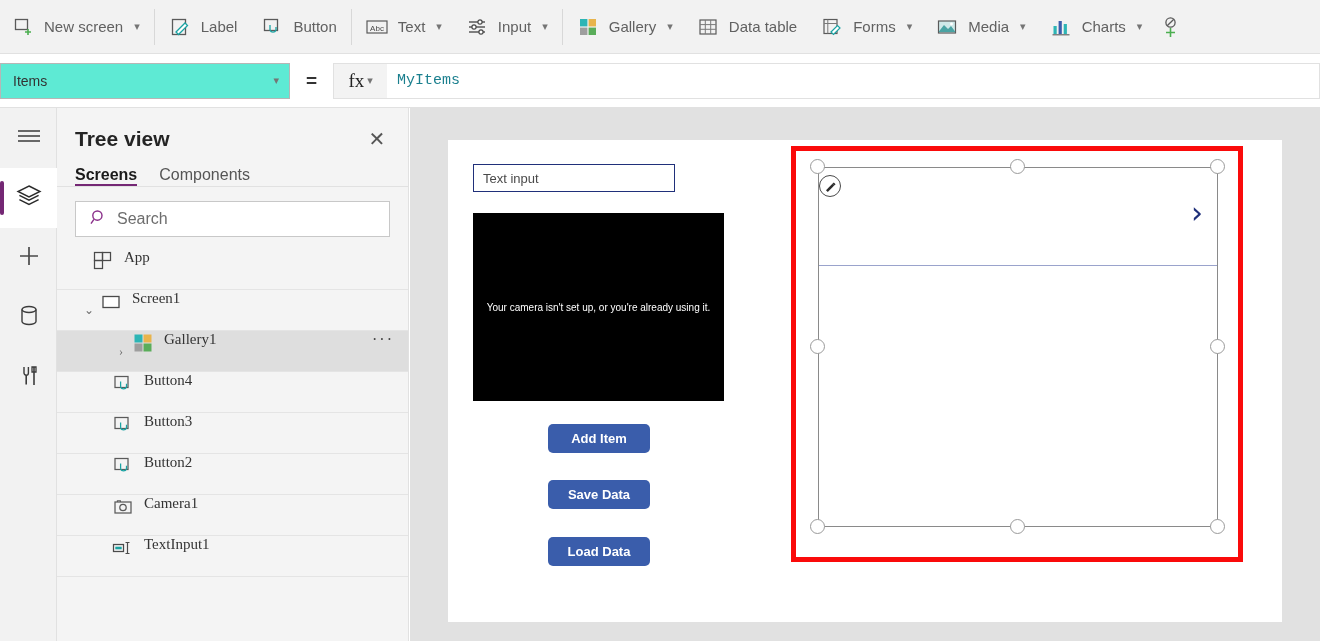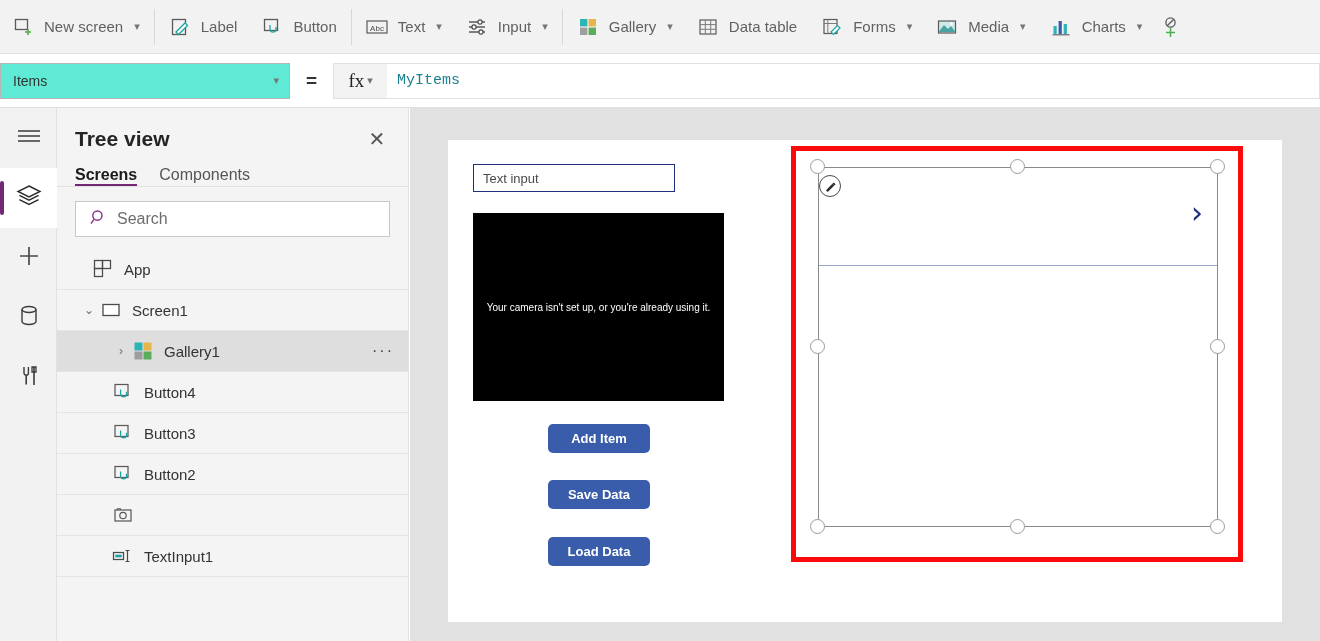--- a/index.html
+++ b/index.html
@@ -116,23 +116,24 @@
   .tv-search-wrap { padding: 14px 18px 10px 18px; }
   .tv-search {
     height: 36px; background: #fff; border: 1px solid #c8c8c8;
     display: flex; align-items: center; gap: 10px; padding-left: 14px;
     cursor: text;
   }
   .tv-search span.ph { font-size: 16px; color: #6d6d6d; }
 
   .tree-list { padding-top: 2px; }
   .tree-row {
-    display: flex; align-items: center; height: 40px;
+    display: flex; height: 40px;
     font-size: 15px; color: #333; cursor: default;
     padding-right: 14px;
+    font-family: Liberation Serif, serif;
   }
   .tree-row.selected { background: #dedede; }
   .tree-row .chev { width: 20px; font-size: 12px; color: #707070;
                     display: flex; align-items: center; justify-content: center; }
   .tree-row .t-ico { width: 24px; height: 24px; margin-right: 9px;
                      display: flex; align-items: center; justify-content: center;
                      flex: 0 0 auto; }
   .tree-row .t-label { flex: 1; }
   .ellip { font-size: 16px; letter-spacing: 2px; color: #444; }
   .ind-0 { padding-left: 14px; }
@@ -516,20 +517,21 @@
     <div class="tree-div"></div>
 
     <div class="tree-row ind-2">
       <span class="t-ico">
         <svg width="20" height="20" viewBox="0 0 20 20">
           <rect x="2" y="5" width="16" height="11" fill="none" stroke="#5a5a5a" stroke-width="1.25"></rect>
           <circle cx="10" cy="10.5" r="3.2" fill="none" stroke="#5a5a5a" stroke-width="1.25"></circle>
           <path d="M4.4 5 v-1.2 h3 v1.2" fill="none" stroke="#5a5a5a" stroke-width="1.1"></path>
         </svg>
       </span>
+      <span class="t-label">Camera1</span>
     </div>
     <div class="tree-div"></div>
 
     <div class="tree-row ind-2">
       <span class="t-ico">
         <svg width="22" height="20" viewBox="0 0 22 20">
           <rect x="1.5" y="6.5" width="10" height="7" fill="none" stroke="#4a4a4a" stroke-width="1.25"></rect>
           <rect x="3.3" y="8.7" width="6.4" height="2.6" fill="#1aa3a3"></rect>
           <path d="M13.5 4.5 h4 M13.5 15.5 h4 M15.5 4.5 v11" stroke="#4a4a4a" stroke-width="1.2"></path>
         </svg>

